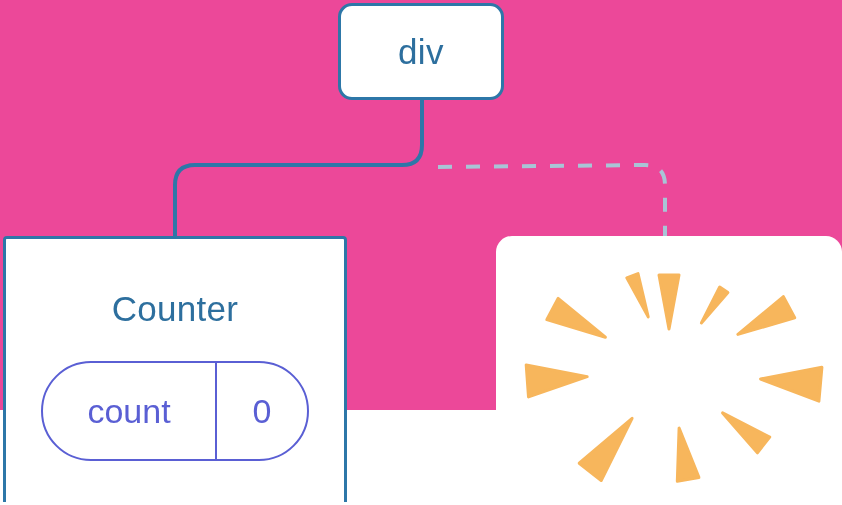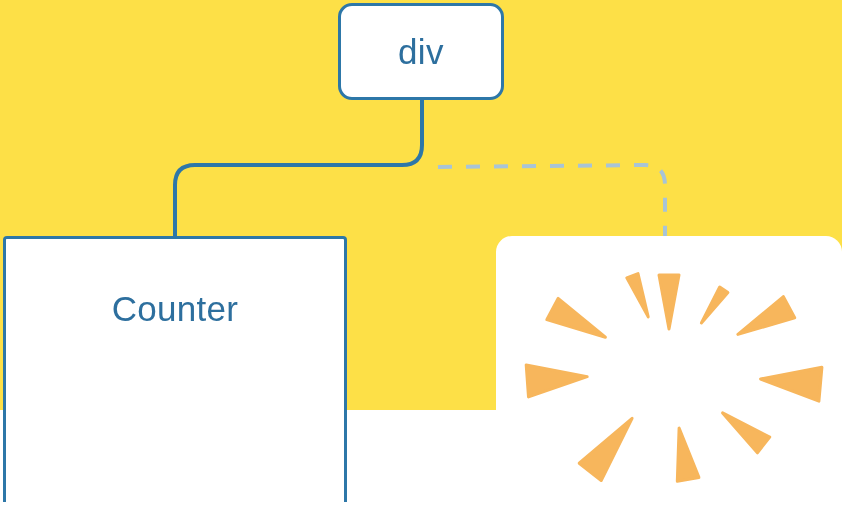--- a/index.html
+++ b/index.html
@@ -10,21 +10,21 @@
     width: 842px;
     height: 505px;
     overflow: hidden;
     font-family: "Liberation Sans", sans-serif;
   }
 
   #stage {
     position: relative;
     width: 842px;
     height: 410px;
-    background: #fde047;
+    background: #ec4899;
   }
 
   
   #connectors {
     position: absolute;
     left: 0;
     top: 0;
     width: 842px;
     height: 505px;
   }
@@ -136,20 +136,24 @@
     <path d="M 422 100 L 422 145 Q 422 165 402 165 L 195 165 Q 175 165 175 185 L 175 238" fill="none" stroke="#2d77a8" stroke-width="4" stroke-linecap="butt"></path>
     <path d="M 438 167 L 645 165 Q 665 165 665 185 L 665 238" fill="none" stroke="#a8c4d6" stroke-width="4" stroke-linecap="butt" stroke-dasharray="14 14"></path>
   </svg>
 
   <div class="node node-root">
     <span class="node-title">div</span>
   </div>
 
   <div class="node node-counter">
     <span class="node-title">Counter</span>
+    <div class="pill">
+      <span class="pill-key">count</span>
+      <span class="pill-value">0</span>
+    </div>
   </div>
 
   <div class="node node-sparkle">
     <svg class="sparkle-svg" id="sparkle-svg" viewBox="0 0 346 266" xmlns="http://www.w3.org/2000/svg">
         <polygon points="173.0,93.0 183.0,39.0 163.0,39.0" fill="#f7b65c" stroke="#f7b65c" stroke-width="3" stroke-linejoin="round"></polygon>
         <polygon points="205.4,86.9 231.9,56.6 223.7,51.0" fill="#f7b65c" stroke="#f7b65c" stroke-width="3" stroke-linejoin="round"></polygon>
         <polygon points="241.9,98.4 298.7,81.7 287.4,60.6" fill="#f7b65c" stroke="#f7b65c" stroke-width="3" stroke-linejoin="round"></polygon>
         <polygon points="264.6,143.0 322.9,165.2 325.9,131.3" fill="#f7b65c" stroke="#f7b65c" stroke-width="3" stroke-linejoin="round"></polygon>
         <polygon points="226.6,176.9 261.4,216.8 273.7,201.0" fill="#f7b65c" stroke="#f7b65c" stroke-width="3" stroke-linejoin="round"></polygon>
         <polygon points="183.1,192.1 181.3,245.2 202.9,241.4" fill="#f7b65c" stroke="#f7b65c" stroke-width="3" stroke-linejoin="round"></polygon>

